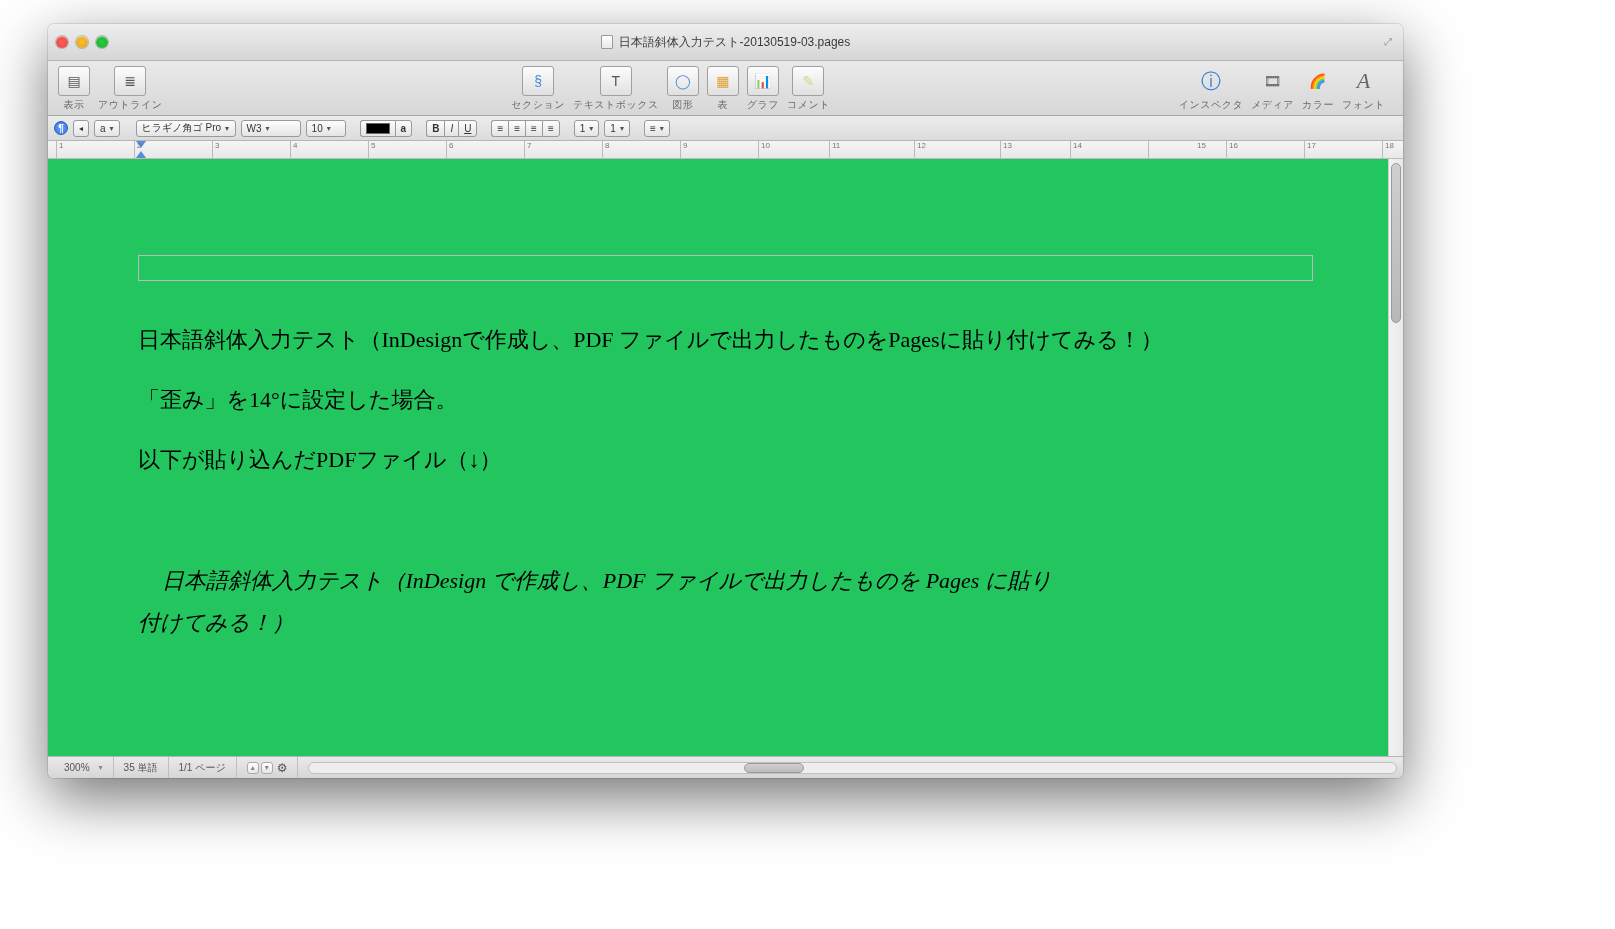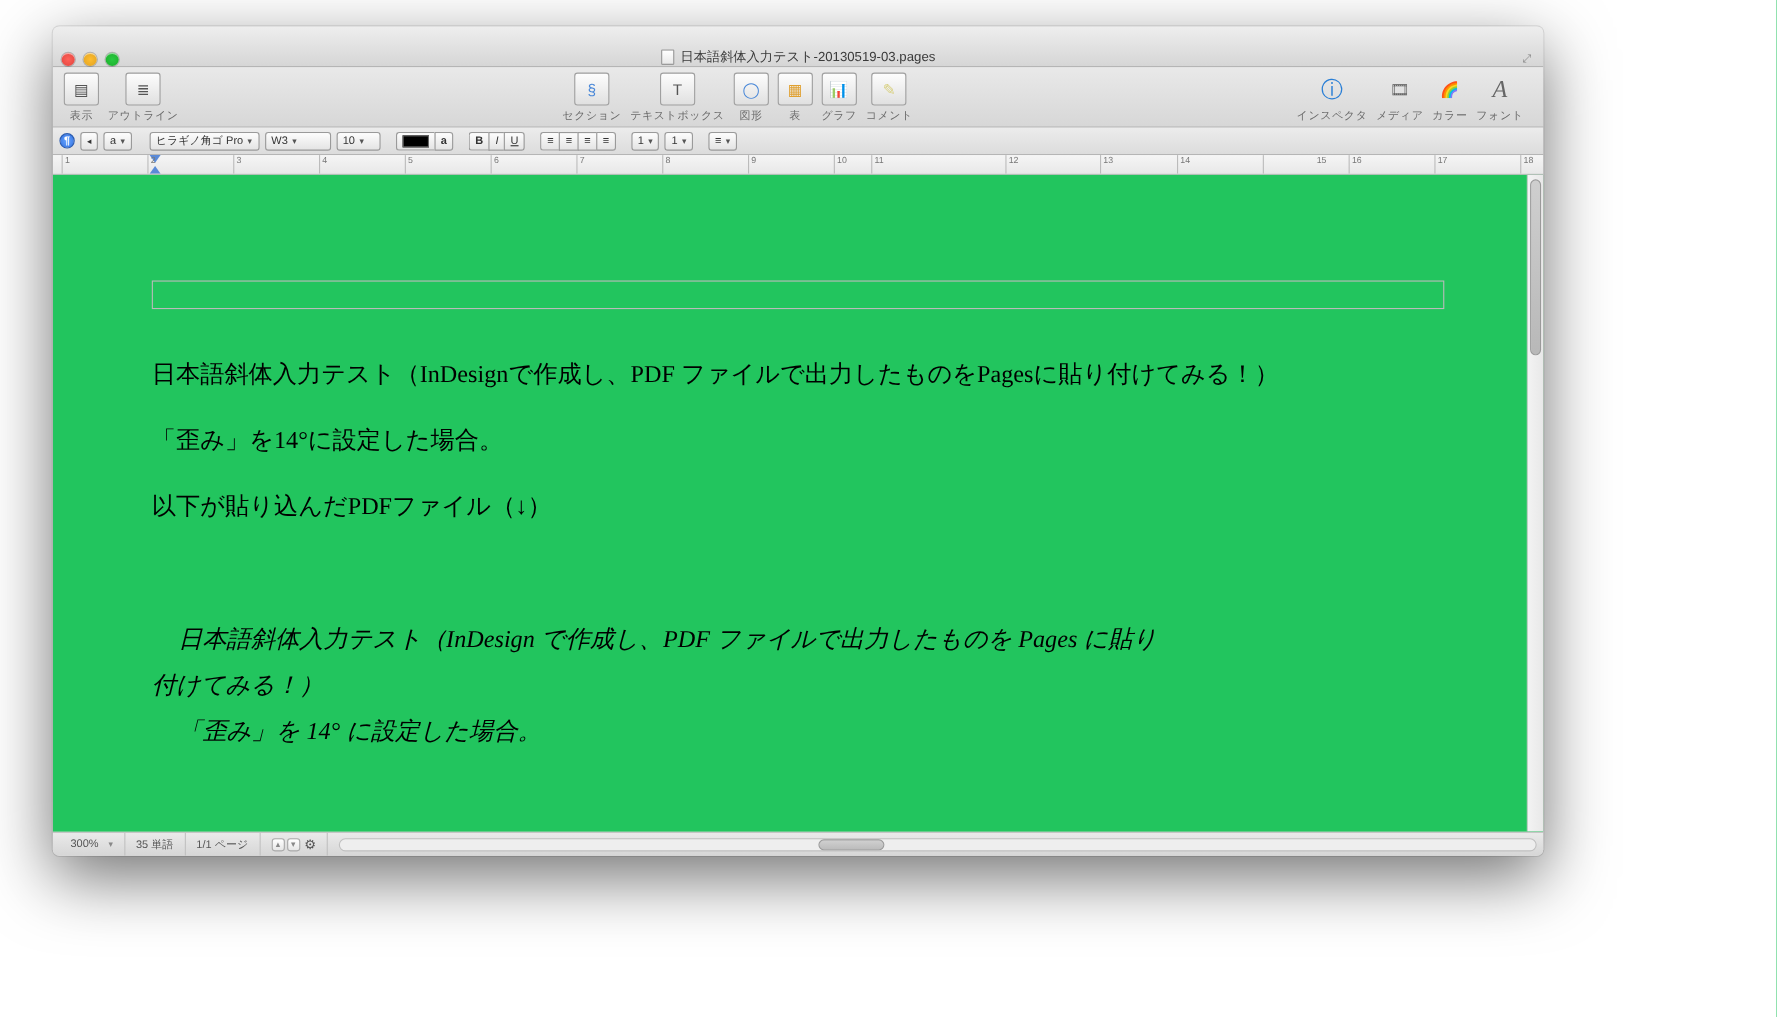--- a/index.html
+++ b/index.html
@@ -21,21 +21,21 @@
     box-shadow: 0 20px 60px rgba(0,0,0,0.55), 0 0 0 1px rgba(0,0,0,0.1);
     display: flex;
     flex-direction: column;
     overflow: hidden;
   }
   .titlebar {
     height: 37px;
     background: linear-gradient(#eee,#d6d6d6);
     border-bottom: 1px solid #b5b5b5;
     display: flex;
-    align-items: flex-end;
+    align-items: center;
     position: relative;
     font-size: 12px;
     color: #3a3a3a;
   }
   .traffic { display: flex; gap: 8px; margin-left: 8px; }
   .tl-btn { width: 12px; height: 12px; border-radius: 50%; box-shadow: inset 0 1px 0 rgba(255,255,255,.5), 0 0 0 1px rgba(0,0,0,.2); }
   .tl-close { background: radial-gradient(#ff6158,#e0443e); }
   .tl-min   { background: radial-gradient(#ffbd2e,#dea123); }
   .tl-zoom  { background: radial-gradient(#29ca41,#1dad2b); }
   .title-center {
@@ -288,40 +288,39 @@
   <div class="tick-major" style="left: 8px;">1</div>
       <div class="tick-major" style="left: 86px;">2</div>
       <div class="tick-major" style="left: 164px;">3</div>
       <div class="tick-major" style="left: 242px;">4</div>
       <div class="tick-major" style="left: 320px;">5</div>
       <div class="tick-major" style="left: 398px;">6</div>
       <div class="tick-major" style="left: 476px;">7</div>
       <div class="tick-major" style="left: 554px;">8</div>
       <div class="tick-major" style="left: 632px;">9</div>
       <div class="tick-major" style="left: 710px;">10</div>
-      <div class="tick-major" style="left: 744px;">11</div>
+      <div class="tick-major" style="left: 781px;">11</div>
       <div class="tick-major" style="left: 866px;">12</div>
       <div class="tick-major" style="left: 952px;">13</div>
       <div class="tick-major" style="left: 1022px;">14</div>
       <div class="tick-major" style="left: 1100px; padding-left: 48px;">15</div>
       <div class="tick-major" style="left: 1178px;">16</div>
       <div class="tick-major" style="left: 1256px;">17</div>
       <div class="tick-major" style="left: 1334px;">18</div>
     </div>
 
   <div class="doc-area">
     <div class="page">
       <div class="header-box"></div>
       <p class="p-gap">日本語斜体入力テスト（InDesignで作成し、PDF ファイルで出力したものをPagesに貼り付けてみる！）</p>
       <p class="p-gap">「歪み」を14°に設定した場合。</p>
       <p>以下が貼り込んだPDFファイル（↓）</p>
 
       <p class="ital ital-block">日本語斜体入力テスト（InDesign で作成し、PDF ファイルで出力したものを Pages に貼り</p>
       <p class="ital">付けてみる！）</p>
-      <p class="ital ital-block2">「歪み」を 14° に設定した場合。</p>
     </div>
     <div class="vscroll">
       <div class="vthumb"></div>
     </div>
   </div>
 
   <div class="statusbar">
     <div class="sb-cell select">300%</div>
     <div class="sb-cell">35 単語</div>
     <div class="sb-cell">1/1 ページ</div>

